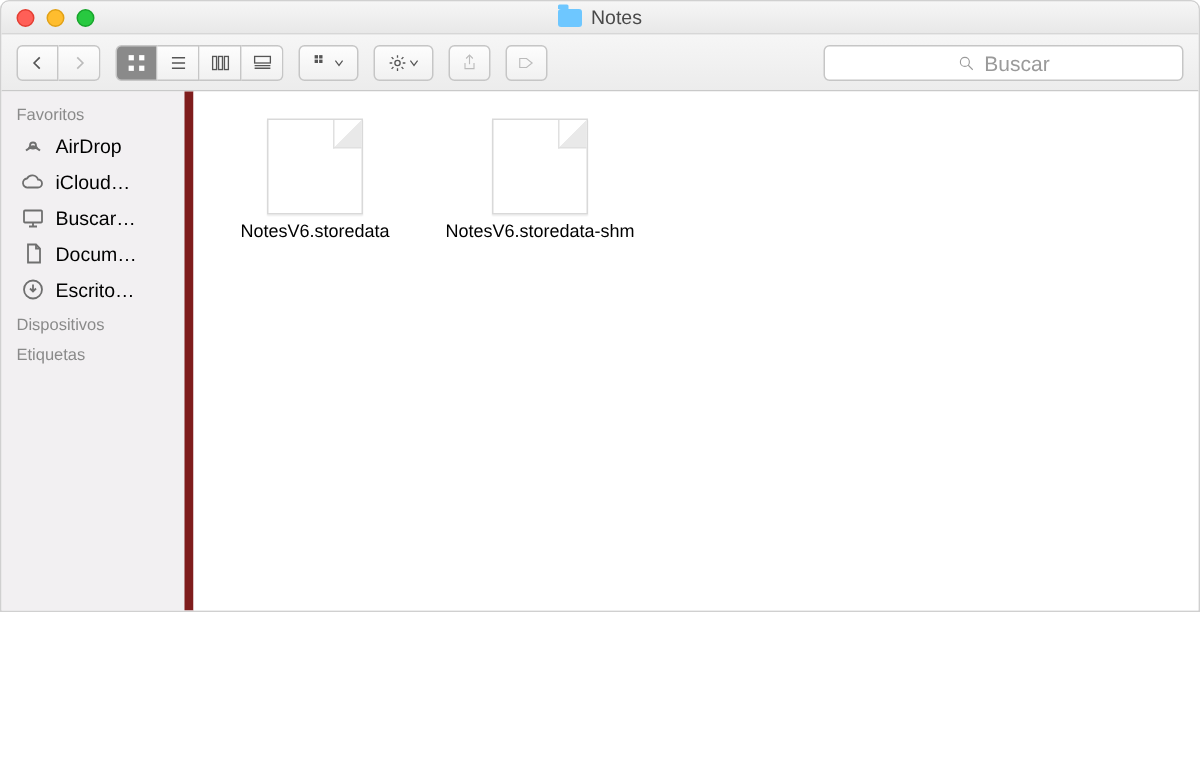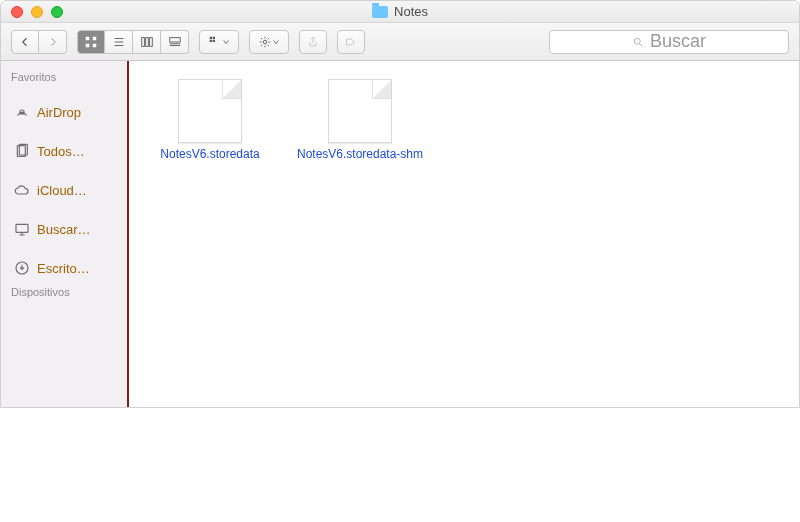--- a/index.html
+++ b/index.html
@@ -20,39 +20,39 @@
   
   .toolbar { height: 38px; background: linear-gradient(#f6f6f6,#ececec); border-bottom: 1px solid #c9c9c9; display: flex; align-items: center; padding: 0 10px; gap: 10px; }
   .tb-group { display: flex; }
   .tb-btn { height: 24px; min-width: 28px; background: linear-gradient(#fdfdfd,#f1f1f1); border: 1px solid #c6c6c6; display:flex; align-items:center; justify-content:center; color:#555; font-size:12px;}
   .tb-btn:first-child { border-radius: 4px 0 0 4px; }
   .tb-btn:last-child { border-radius: 0 4px 4px 0; }
   .tb-btn:only-child { border-radius: 4px; }
   .tb-btn + .tb-btn { border-left: none; }
   .tb-btn.active { background: #8a8a8a; color: #fff; }
   .spacer { flex: 1; }
-  .search { height: 24px; width: 240px; border:1px solid #c6c6c6; border-radius: 4px; background:#fff; display:flex; align-items:center; justify-content:center; gap:6px; color:#9a9a9a; font-size:18px;}
+  .search { height: 24px; width: 240px; border:1px solid #c6c6c6; border-radius: 4px; background:#fff; display:flex; align-items:center; justify-content:center; gap:6px; color:#9a9a9a; font-size:14px;}
   .search svg { width:12px; height:12px; }
 
   
   .body { flex:1; display:flex; min-height:0;}
-  .sidebar { width: 128px; background:#f2f0f2; border-right:2px solid #7f1d1d; padding-top:4px; overflow:hidden;}
+  .sidebar { width: 128px; background:#f2f0f2; border-right:6px solid #7f1d1d; padding-top:4px; overflow:hidden;}
   .side-head { font-size:11px; color:#8a8a8a; padding: 6px 10px 2px 10px; }
-  .side-item { display:flex; align-items:center; gap:6px; padding: 3px 8px 3px 12px; font-size:13px; color:#a16207; cursor:default; white-space:nowrap; overflow:hidden;margin-top:15px;}
+  .side-item { display:flex; align-items:center; gap:6px; padding: 3px 8px 3px 12px; font-size:13px; color:#000000; cursor:default; white-space:nowrap; overflow:hidden;}
   .side-item .txt { overflow:hidden; text-overflow:ellipsis;}
   .side-icon { width:18px; height:18px; display:flex; align-items:center; justify-content:center; color:#6f6f6f;}
   .side-icon svg { width:16px; height:16px; }
 
   .content { flex:1; background:#fff; position:relative; overflow:auto;}
   .grid { display:flex; flex-wrap:wrap; padding: 14px 6px; gap: 0px; align-content:flex-start;}
   .file { width: 150px; display:flex; flex-direction:column; align-items:center; gap:4px; padding: 4px 4px 8px 4px;}
   .file-icon { width:64px; height:64px; position:relative;}
   .page { position:absolute; inset:0; background:#fff; border:1px solid #d9d9d9; box-shadow: 0 1px 1px rgba(0,0,0,0.08);}
   .page::after { content:""; position:absolute; top:0; right:0; width:18px; height:18px; background:linear-gradient(135deg, transparent 49%, #e9e9e9 51%); border-left:1px solid #e0e0e0; border-bottom:1px solid #e0e0e0;}
-  .file-name { font-size:12px; color:#1d4ed8; text-align:center; line-height:1.25; max-width:140px;}
+  .file-name { font-size:12px; color:#000000; text-align:center; line-height:1.25; max-width:140px;}
 </style>
 </head>
 <body>
 
 <div class="window">
 
   <div class="titlebar">
     <div class="traffic">
       <div class="tl-btn tl-close"></div>
       <div class="tl-btn tl-min"></div>
@@ -171,54 +171,55 @@
             <svg viewBox="0 0 24 24" fill="none" stroke="#6f6f6f" stroke-width="1.8">
               <circle cx="12" cy="12" r="3"></circle>
               <path d="M5 17a10 10 0 0 1 14 0M7.5 14.5a6.5 6.5 0 0 1 9 0"></path>
             </svg>
           </span>
           <span class="txt">AirDrop</span>
         </div>
         <div class="side-item">
           <span class="side-icon">
             <svg viewBox="0 0 24 24" fill="none" stroke="#6f6f6f" stroke-width="1.8">
-              <rect x="5" y="4" width="12" height="16" rx="1"></rect>
-              <rect x="8" y="2" width="12" height="16" rx="1"></rect>
-            </svg>
-          </span>
-          <span class="txt">Todos…</span>
-        </div>
-        <div class="side-item">
-          <span class="side-icon">
-            <svg viewBox="0 0 24 24" fill="none" stroke="#6f6f6f" stroke-width="1.8">
               <path d="M7 18h10a4 4 0 0 0 0-8 6 6 0 0 0-11-1 4 4 0 0 0 1 9z"></path>
             </svg>
           </span>
           <span class="txt">iCloud…</span>
         </div>
         <div class="side-item">
           <span class="side-icon">
             <svg viewBox="0 0 24 24" fill="none" stroke="#6f6f6f" stroke-width="1.8">
               <rect x="3" y="5" width="18" height="12" rx="1"></rect>
               <line x1="8" y1="21" x2="16" y2="21"></line>
               <line x1="12" y1="17" x2="12" y2="21"></line>
             </svg>
           </span>
           <span class="txt">Buscar…</span>
         </div>
         <div class="side-item">
           <span class="side-icon">
             <svg viewBox="0 0 24 24" fill="none" stroke="#6f6f6f" stroke-width="1.8">
+              <path d="M7 3h8l4 4v14H7z"></path>
+              <path d="M15 3v4h4"></path>
+            </svg>
+          </span>
+          <span class="txt">Docum…</span>
+        </div>
+        <div class="side-item">
+          <span class="side-icon">
+            <svg viewBox="0 0 24 24" fill="none" stroke="#6f6f6f" stroke-width="1.8">
               <circle cx="12" cy="12" r="9"></circle>
               <path d="M12 7v7M9 11l3 3 3-3"></path>
             </svg>
           </span>
           <span class="txt">Escrito…</span>
         </div>
         <div class="side-head">Dispositivos</div>
+        <div class="side-head">Etiquetas</div>
       </div>
     <div class="content">
       <div class="grid" id="file-grid">
           <div class="file">
             <div class="file-icon">
               <div class="page"></div>
             </div>
             <div class="file-name">NotesV6.storedata</div>
           </div>
           <div class="file">

